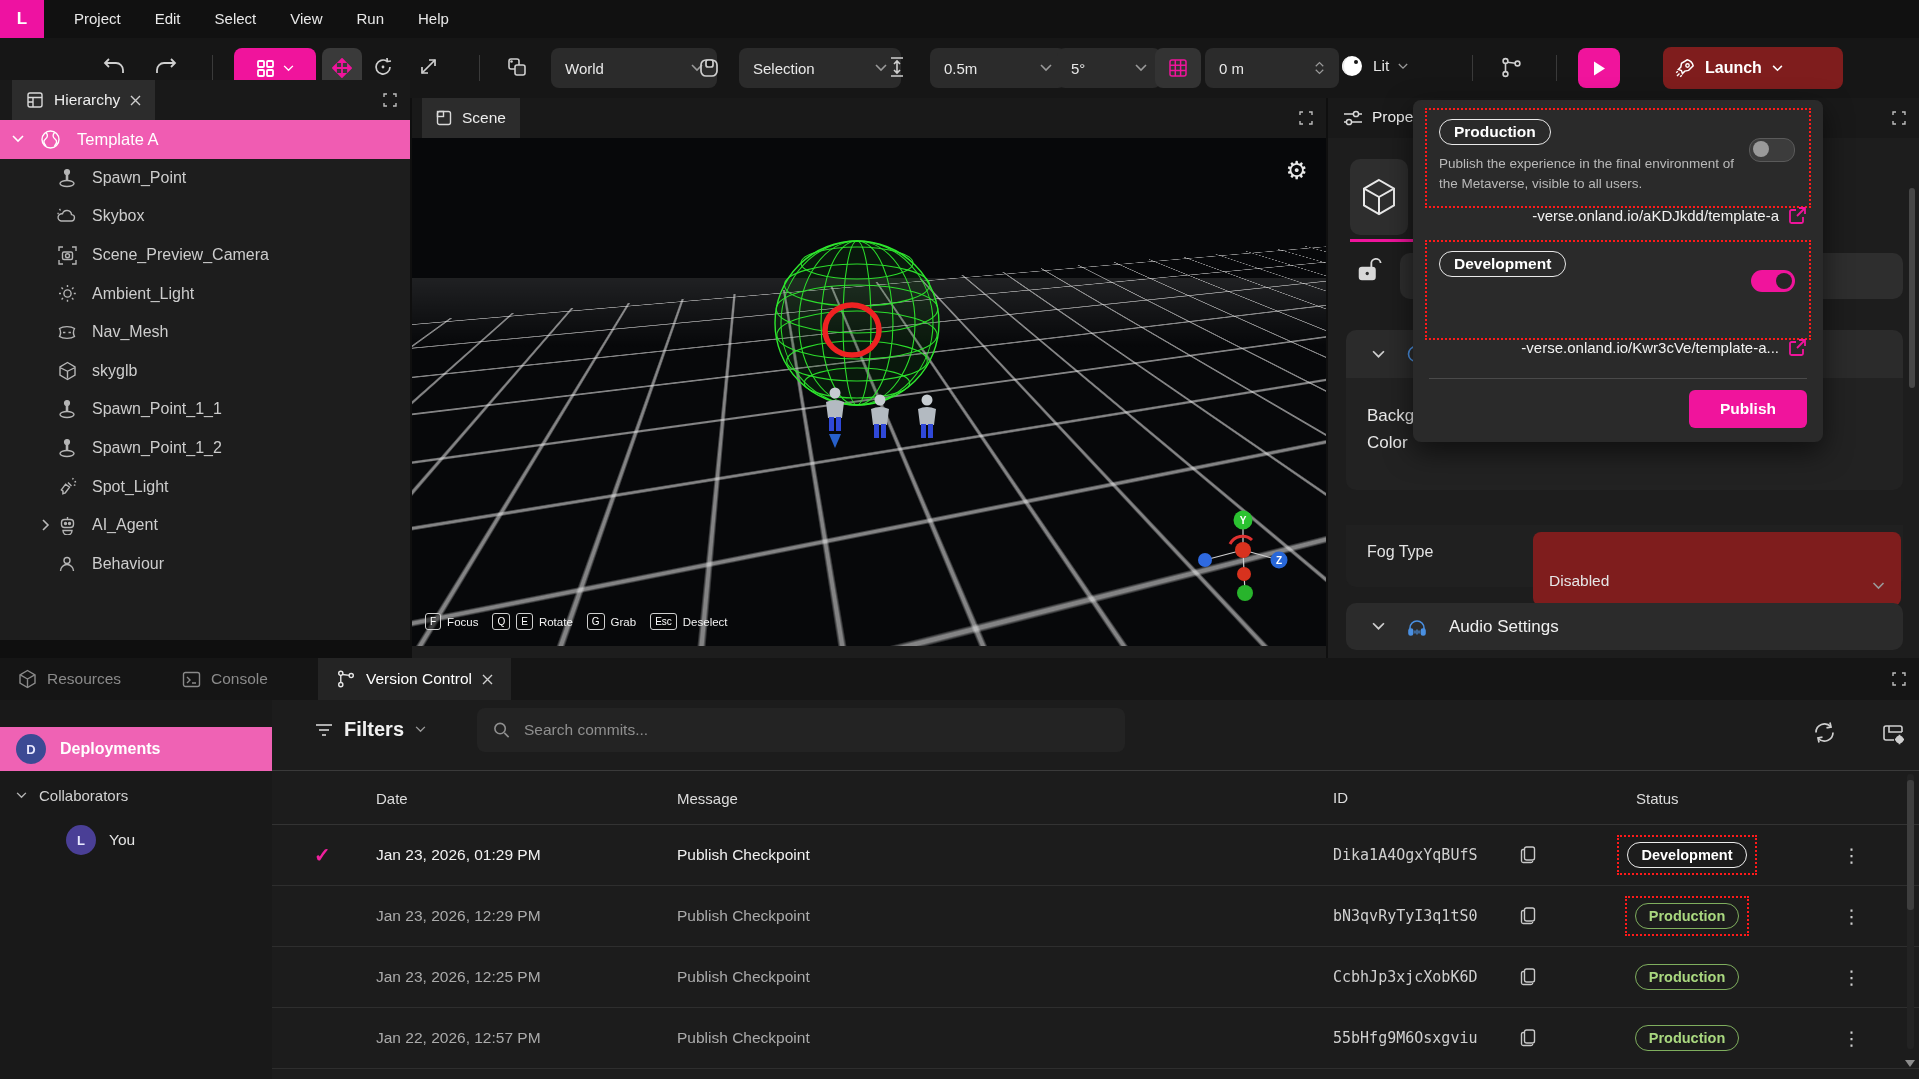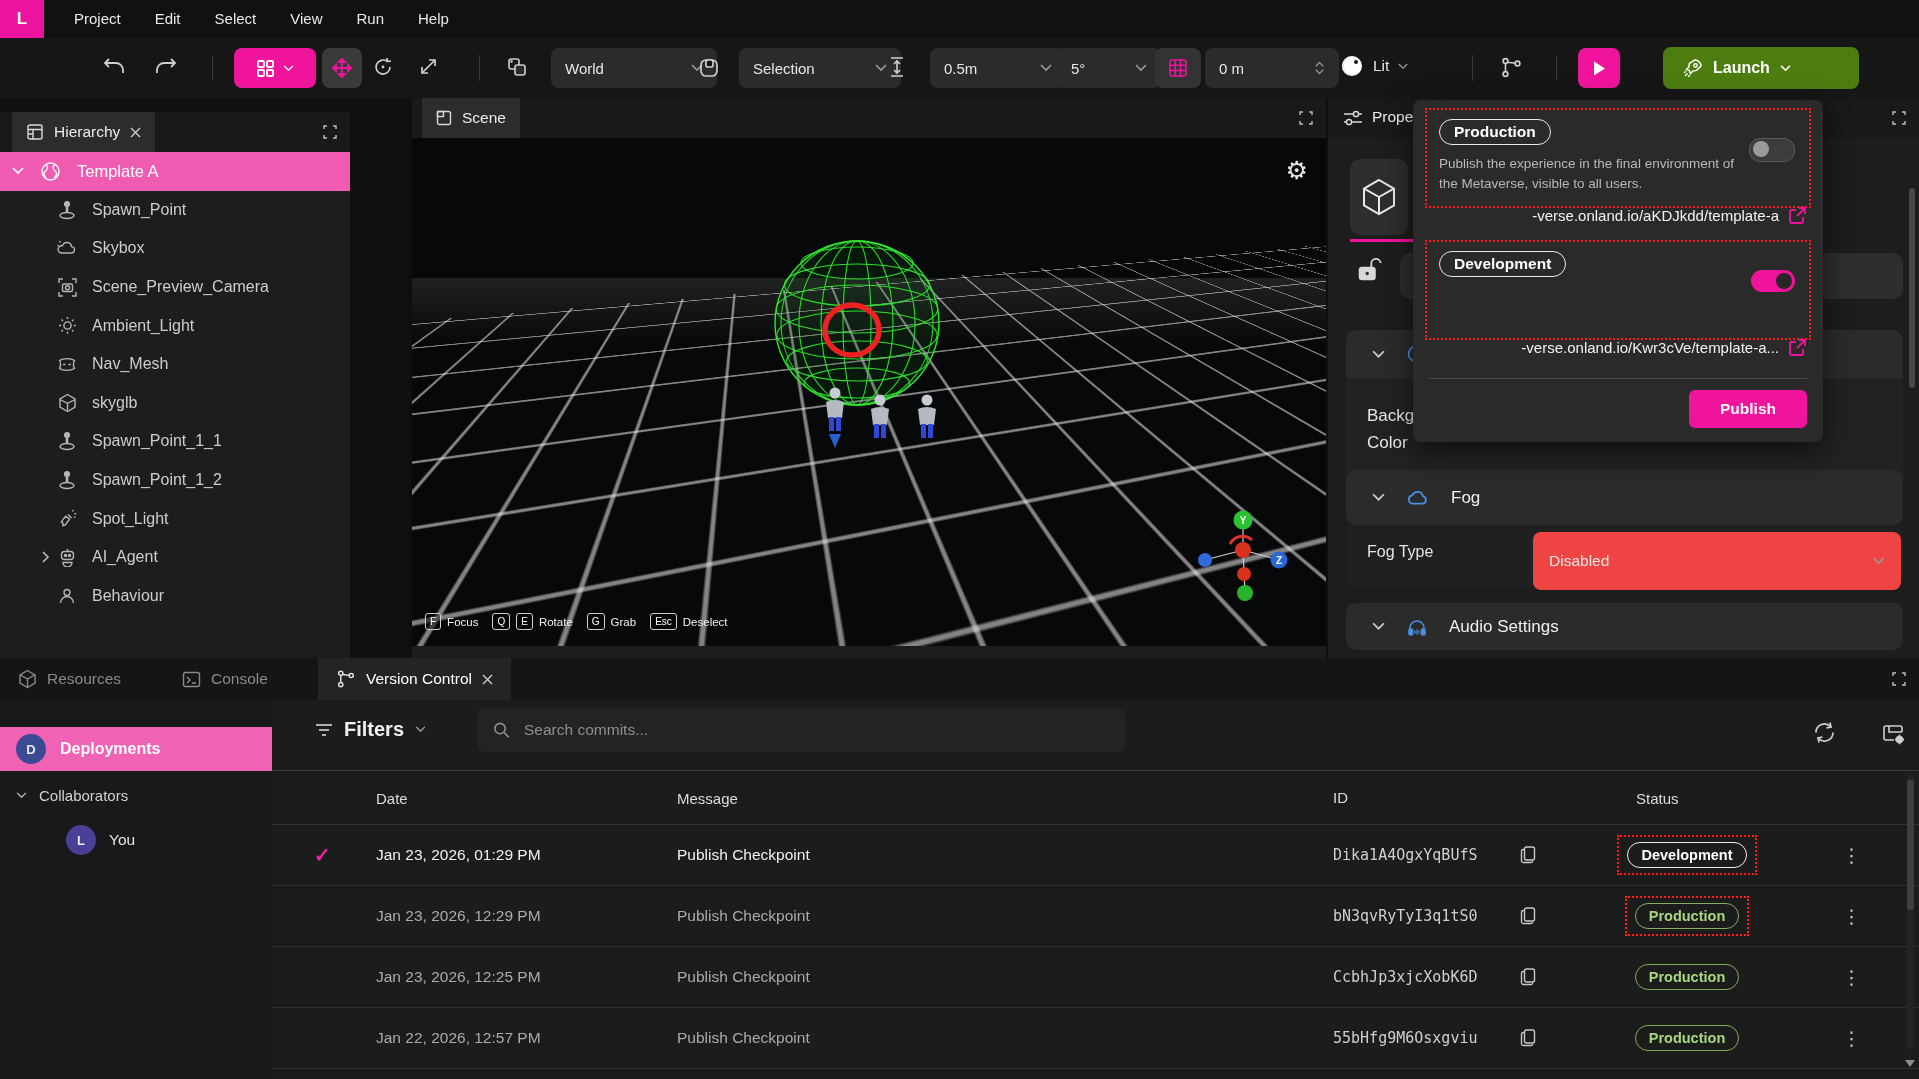--- a/index.html
+++ b/index.html
@@ -15,22 +15,22 @@
   .toolbar{position:absolute;top:38px;left:0;right:0;height:60px;background:#161616;}
   .abs{position:absolute;}
   .tico{color:#cfcfcf;display:flex;align-items:center;justify-content:center;}
   .tdiv{position:absolute;top:17px;width:1px;height:26px;background:#3a3a3a;}
   .pill{position:absolute;top:10px;height:40px;background:#2b2b2b;border-radius:8px;display:flex;align-items:center;
         gap:12px;padding:0 14px;font-size:15px;color:#e8e8e8;}
   .chev{color:#9a9a9a;}
   .pinkbtn{position:absolute;top:10px;height:40px;background:#f0149c;border-radius:8px;display:flex;align-items:center;
         justify-content:center;gap:8px;color:#fff;}
   .darkbtn{position:absolute;top:10px;height:40px;background:#3a3a3a;border-radius:8px;display:flex;align-items:center;justify-content:center;}
-  .launch{position:absolute;top:9px;height:42px;background:#4d7c0f;border-radius:8px;display:flex;align-items:center;
-        gap:10px;padding:0 20px;color:#fff;font-size:16px;font-weight:bold;}
+  .launch{position:absolute;top:9px;height:42px;background:#7f1d1d;border-radius:8px;display:flex;align-items:center;
+        gap:10px;padding:0 12px;color:#fff;font-size:16px;font-weight:bold;}
   .stepper{display:flex;flex-direction:column;gap:2px;color:#9a9a9a;}
   
   .panel{position:absolute;background:#1d1d1d;}
   .tabbar{position:relative;height:40px;background:#191919;display:flex;align-items:center;}
   .ptab{height:40px;display:flex;align-items:center;gap:10px;padding:0 14px;background:#2c2c2c;font-size:15.5px;color:#ededed;}
   .expand{position:absolute;right:13px;top:13px;color:#bdbdbd;}
   
   .hrow{height:38.6px;display:flex;align-items:center;font-size:16px;color:#cdcdcd;padding-left:56px;position:relative;}
   .hroot{background:#f05cb2;color:#fff;font-size:16.5px;padding-left:12px;gap:16px;}
   .hicon{width:22px;display:flex;justify-content:center;color:#b5b5b5;margin-right:14px;flex:none;}
@@ -42,22 +42,22 @@
     transform:rotateX(69deg) rotateZ(-13deg);
     background-image:repeating-linear-gradient(90deg,rgba(232,232,232,.55) 0 1.6px,transparent 1.6px 46px),
                      repeating-linear-gradient(0deg,rgba(232,232,232,.55) 0 1.6px,transparent 1.6px 46px);}
   .horizon{position:absolute;left:0;right:0;top:27.5%;height:70px;background:linear-gradient(rgba(255,255,255,.10),transparent);}
   .shortcuts{position:absolute;left:13px;bottom:16px;display:flex;align-items:center;gap:14px;}
   .kb{display:flex;align-items:center;gap:6px;font-size:11.5px;color:#f2f2f2;}
   .key{border:1px solid #cfcfcf;border-radius:3px;padding:0 4px;font-size:10px;line-height:15px;background:rgba(8,8,8,.55);color:#fff;}
   
   .card{position:absolute;background:#2b2b2b;border-radius:10px;}
   .cardhead{display:flex;align-items:center;gap:22px;padding-left:26px;height:100%;font-size:17px;color:#efefef;}
-  .drop{position:absolute;background:#ef4444;border-radius:8px;display:flex;align-items:center;
-        justify-content:space-between;padding:8px 16px;font-size:15.5px;color:#e6e6e6;}
+  .drop{position:absolute;background:#7f1d1d;border-radius:8px;display:flex;align-items:flex-end;
+        justify-content:space-between;padding:16px 16px;font-size:15.5px;color:#e6e6e6;}
   .vscroll{position:absolute;width:6px;border-radius:3px;background:#474747;}
   
   .popup{position:absolute;left:1413px;top:100px;width:410px;height:342px;background:#2a2a2a;border-radius:8px;
          box-shadow:0 10px 28px rgba(0,0,0,.55);z-index:40;}
   .adotbox{position:absolute;left:12px;right:12px;border:2px dotted #ff1a1a;padding:9px 12px;}
   .envpill{display:inline-block;border:1.5px solid #e9e9e9;border-radius:999px;padding:3px 14px;font-size:15.5px;font-weight:bold;color:#fff;}
   .envdesc{margin-top:9px;font-size:13.5px;color:#b9b9b9;line-height:1.45;width:300px;}
   .toggle{position:absolute;right:14px;top:28px;width:44px;height:22px;border-radius:11px;}
   .toggle.off{background:#3c3c3c;border:1px solid #5a5a5a;}
   .toggle.off .knob{position:absolute;left:3px;top:2px;width:16px;height:16px;border-radius:50%;background:#9a9a9a;}
@@ -262,21 +262,21 @@
           <circle cx="12.5" cy="7.5" r="1.7" fill="none" stroke="#fff" stroke-width="1.4"></circle>
           <path d="M4.5 15.5L2 18M6.8 17.2l-1.6 1.6M2.8 13.2l-1.6 1.6" stroke="#fff" stroke-width="1.4"></path>
         </svg>
       <span>Launch</span>
       <svg width="11" height="7" viewBox="0 0 12 8">
           <path d="M1 1l5 5 5-5" fill="none" stroke="#fff" stroke-width="1.8"></path>
         </svg>
     </div>
   </div>
 
-  <div class="panel" style="top:112px;left:0;width:350px;height:560px">
+  <div class="panel" style="top:80px;left:0;width:410px;height:560px">
     <div class="tabbar">
       <div class="ptab" style="margin-left:12px">
         <svg width="18" height="18" viewBox="0 0 18 18">
             <g fill="none" stroke="#d9d9d9" stroke-width="1.4">
               <rect x="2" y="2" width="14" height="14" rx="2"></rect>
               <path d="M2 6.5h14M7 6.5V16M2 11h5"></path>
             </g>
           </svg>
         <span>Hierarchy</span>
         <svg width="11" height="11" viewBox="0 0 11 11">
@@ -587,31 +587,20 @@
           </svg>
       </div>
     </div>
     <div style="position:absolute;left:18px;top:280px;right:16px;height:112px;background:#222;border-radius:0 0 10px 10px">
       <div style="position:absolute;left:21px;top:24px;font-size:17px;color:#e8e8e8;line-height:1.6">
         <div>Background</div>
         <div>Color</div>
       </div>
     </div>
 
-    <div class="card" style="left:18px;top:372px;right:16px;height:55px">
-      <div class="cardhead">
-        <svg width="13" height="9" viewBox="0 0 12 8">
-            <path d="M1 1l5 5 5-5" fill="none" stroke="#cfcfcf" stroke-width="1.6"></path>
-          </svg>
-        <svg width="22" height="17" viewBox="0 0 20 15">
-            <path d="M4.5 13h9.5a3.4 3.4 0 0 0 .5-6.7A5 5 0 0 0 5 5.4 3.9 3.9 0 0 0 4.5 13z" fill="none" stroke="#4a90e2" stroke-width="1.6"></path>
-          </svg>
-        <span>Fog</span>
-      </div>
-    </div>
     <div style="position:absolute;left:18px;top:427px;right:16px;height:62px;background:#202020;border-radius:0 0 10px 10px">
       <span style="position:absolute;left:21px;top:18px;font-size:16px;color:#e3e3e3">Fog Type</span>
       <div class="drop" style="left:187px;top:7px;width:336px;height:42px">
         <span>Disabled</span>
         <svg class="chev" width="13" height="8" viewBox="0 0 12 8">
             <path d="M1 1l5 5 5-5" fill="none" stroke="currentColor" stroke-width="1.6"></path>
           </svg>
       </div>
     </div>
 

